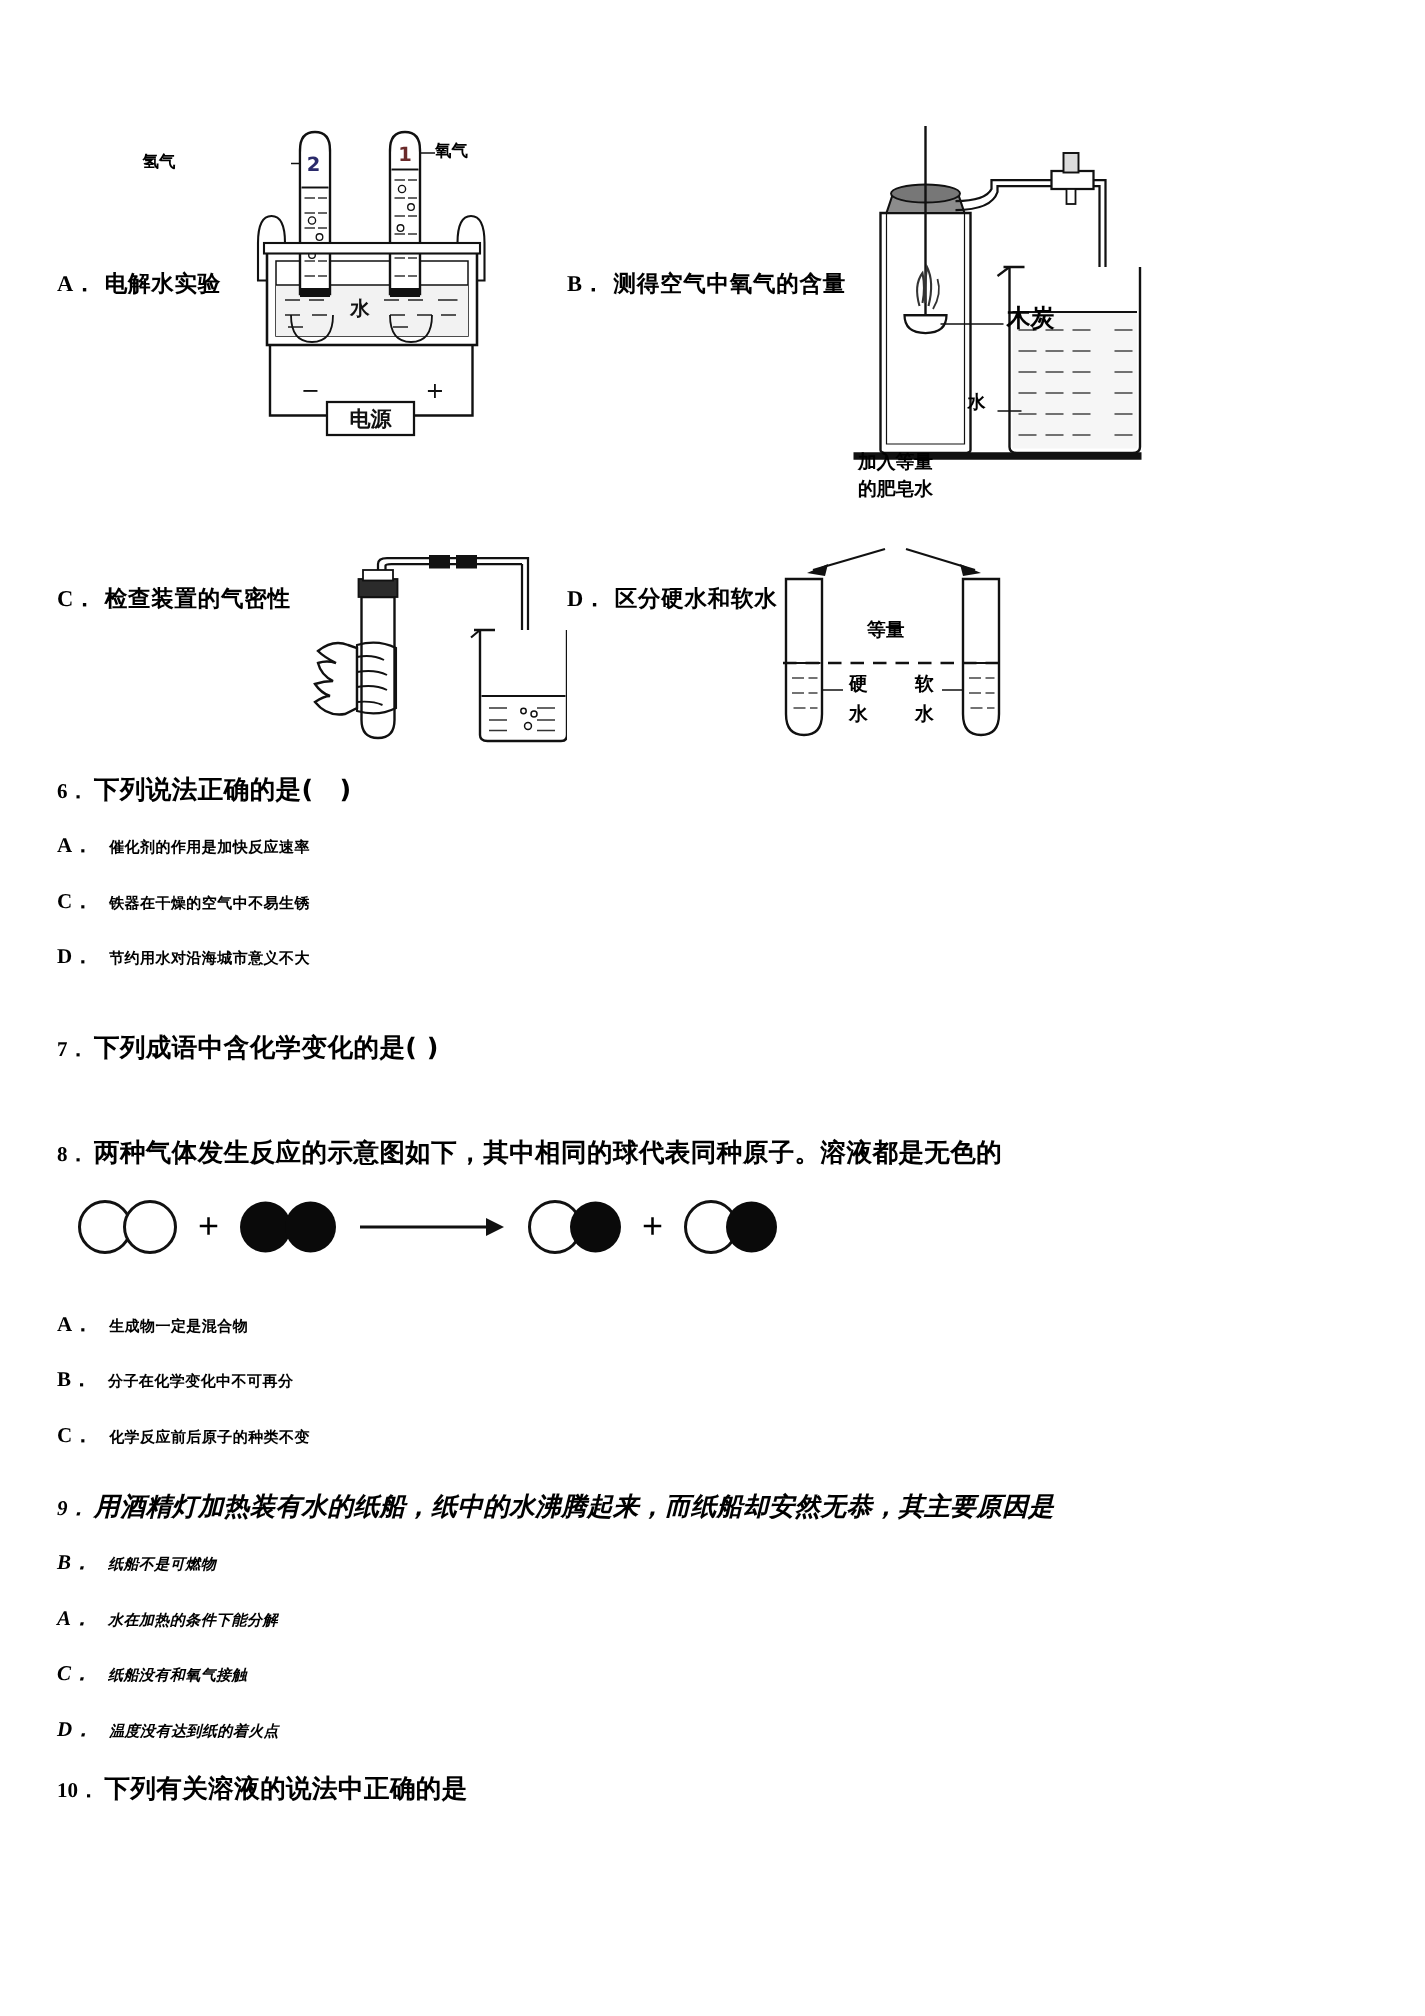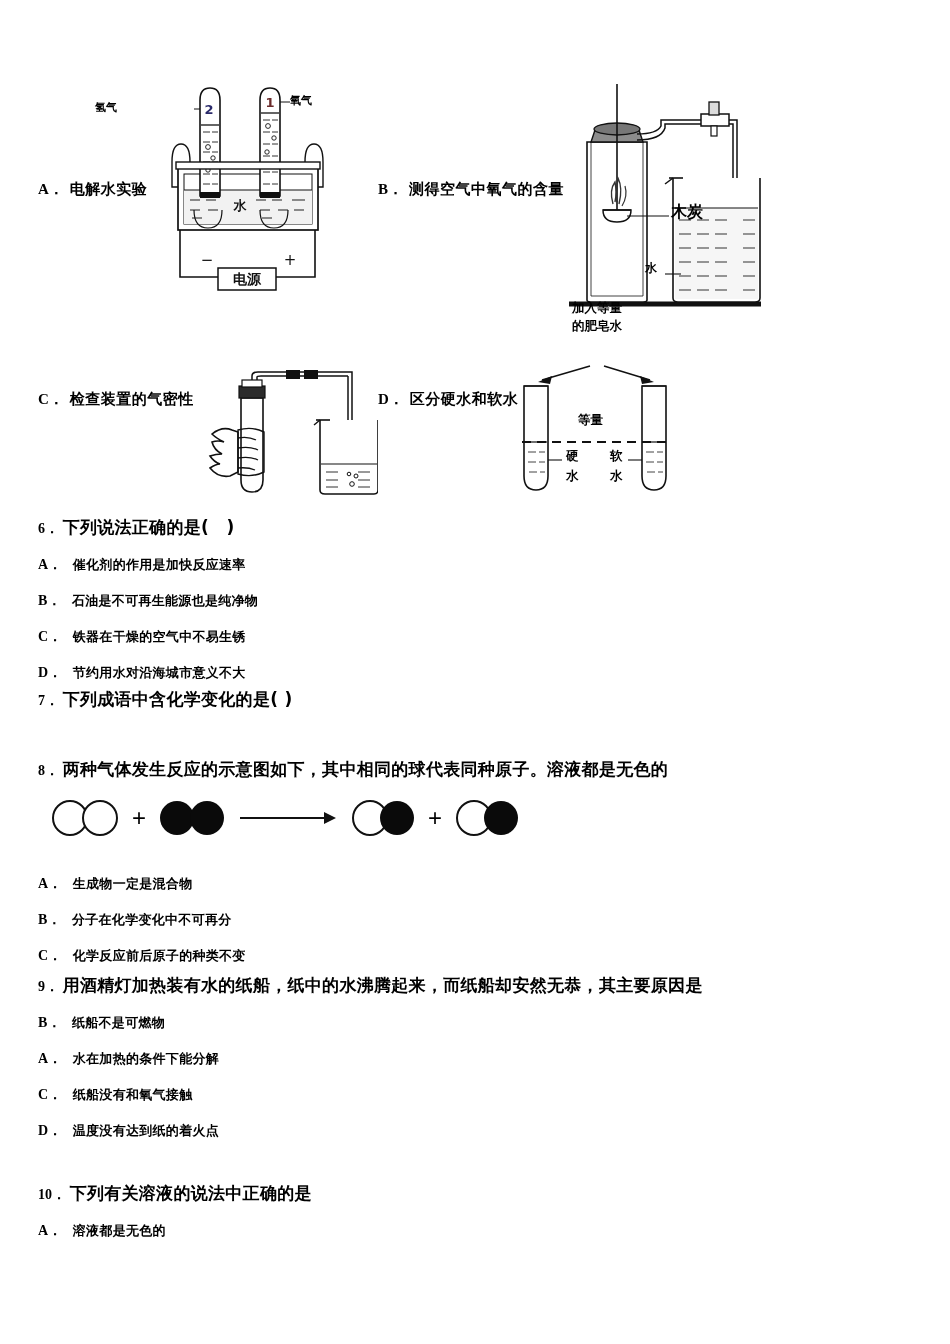--- a/index.html
+++ b/index.html
@@ -58,21 +58,21 @@
     white-space: nowrap;
   }
   .qline .qnum { font-size: 14px; }
   .qline .cn { font-size: 17px; letter-spacing: 0.3px; }
   .optline {
     font-size: 14.5px;
     line-height: 18px;
     white-space: nowrap;
   }
   .optline .opt-letter { font-size: 14px; margin-right: 7px; }
-  .optline .cn { font-size: 13px; letter-spacing: 0.3px; }
+  .optline .cn { font-size: 10px; letter-spacing: 0.3px; }
   .inline-opts { display: flex; }
   .inline-opts > div { white-space: nowrap; }
 
   
   .mol-row { position: absolute; display: flex; align-items: center; }
   .circle-w {
     width: 36px; height: 36px; border-radius: 50%;
     border: 2px solid #111; background: #fff; box-sizing: border-box;
   }
   .circle-b {
@@ -407,24 +407,20 @@
   <div class="qblock" style="top:518px;">
     <div class="qline">
       <span class="qnum">6．</span>
       <span class="cn">下列说法正确的是(　)</span>
     </div>
     <div class="optline" style="margin-top:17px;">
       <span class="opt-letter">A．</span>
       <span class="cn">催化剂的作用是加快反应速率</span>
     </div>
     <div class="optline" style="margin-top:17px;">
-      <span class="opt-letter">B．</span>
-      <span class="cn">石油是不可再生能源也是纯净物</span>
-    </div>
-    <div class="optline" style="margin-top:17px;">
       <span class="opt-letter">C．</span>
       <span class="cn">铁器在干燥的空气中不易生锈</span>
     </div>
     <div class="optline" style="margin-top:17px;">
       <span class="opt-letter">D．</span>
       <span class="cn">节约用水对沿海城市意义不大</span>
     </div>
   </div>
 
   <div class="qblock" style="top:690px;">
@@ -474,21 +470,21 @@
     <div class="optline" style="margin-top:17px;">
       <span class="opt-letter">B．</span>
       <span class="cn">分子在化学变化中不可再分</span>
     </div>
     <div class="optline" style="margin-top:17px;">
       <span class="opt-letter">C．</span>
       <span class="cn">化学反应前后原子的种类不变</span>
     </div>
   </div>
 
-  <div class="qblock" style="top:976px;">
+  <div class="qblock" style="top:996px;font-style:italic;">
     <div class="qline">
       <span class="qnum">9．</span>
       <span class="cn">用酒精灯加热装有水的纸船，纸中的水沸腾起来，而纸船却安然无恭，其主要原因是</span>
     </div>
     <div class="optline" style="margin-top:17px;">
       <span class="opt-letter">B．</span>
       <span class="cn">纸船不是可燃物</span>
     </div>
     <div class="optline" style="margin-top:17px;">
       <span class="opt-letter">A．</span>
@@ -502,19 +498,15 @@
       <span class="opt-letter">D．</span>
       <span class="cn">温度没有达到纸的着火点</span>
     </div>
   </div>
 
   <div class="qblock" style="top:1184px;">
     <div class="qline">
       <span class="qnum">10．</span>
       <span class="cn">下列有关溶液的说法中正确的是</span>
     </div>
-    <div class="optline" style="margin-top:17px;">
-      <span class="opt-letter">A．</span>
-      <span class="cn">溶液都是无色的</span>
-    </div>
   </div>
 
 </div>
 
 </body></html>

